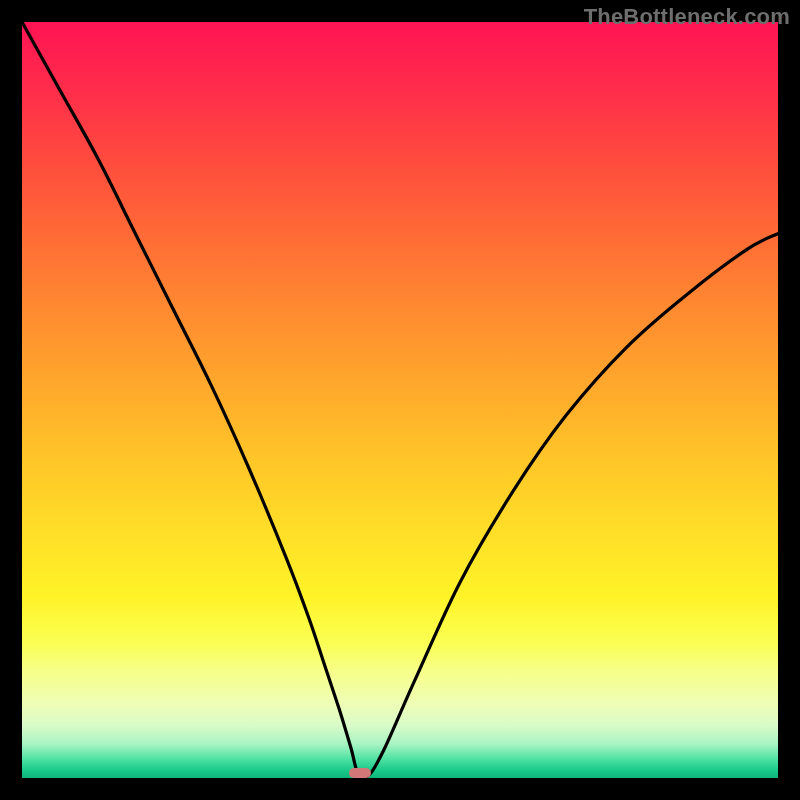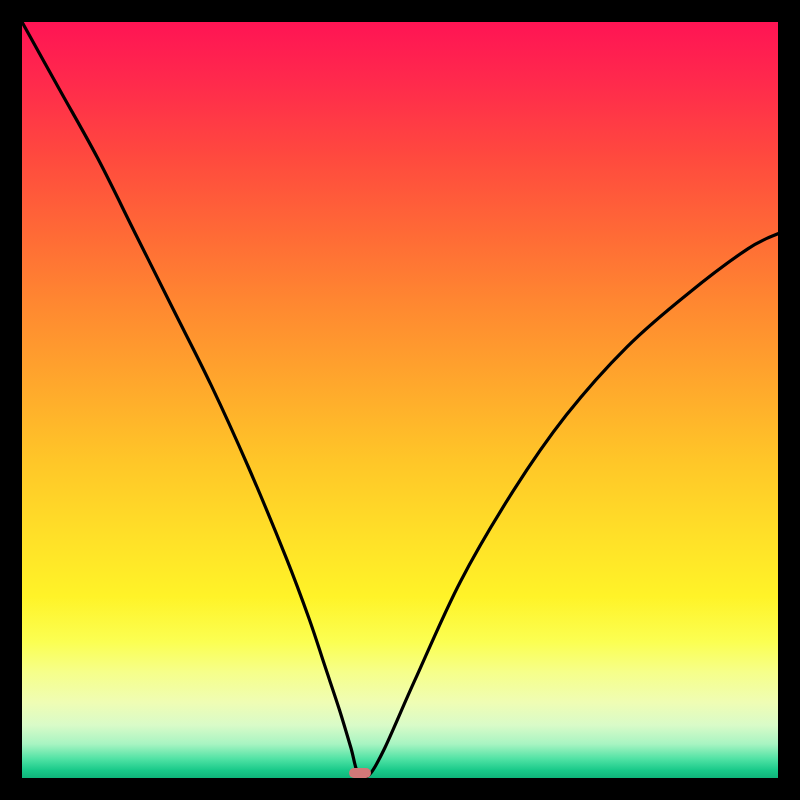--- a/index.html
+++ b/index.html
@@ -73,20 +73,21 @@
     height: 10px;
     border-radius: 5px;
     background: #d27878;
     z-index: 3;
   }
 </style>
 </head>
 <body>
 
 <div class="frame">
+  <div class="watermark">TheBottleneck.com</div>
 
   <div class="plot">
     <div class="gradient"></div>
 
     <svg class="curve-svg" viewBox="0 0 756 756" preserveAspectRatio="none">
       <path fill="none" stroke="#000" stroke-width="3.2" stroke-linecap="round" d="M 0.0 0.0 C 6.3 11.3, 25.2 45.4, 37.8 68.0 C 50.4 90.7, 63.0 112.1, 75.6 136.1 C 88.2 160.0, 100.8 186.5, 113.4 211.7 C 126.0 236.9, 138.6 262.1, 151.2 287.3 C 163.8 312.5, 176.4 336.4, 189.0 362.9 C 201.6 389.3, 214.2 417.1, 226.8 446.0 C 239.4 475.0, 254.5 511.6, 264.6 536.8 C 274.7 562.0, 281.0 579.6, 287.3 597.2 C 293.6 614.9, 297.4 627.5, 302.4 642.6 C 307.4 657.7, 313.1 674.1, 317.5 688.0 C 321.9 701.8, 325.7 715.0, 328.9 725.8 C 332.0 736.5, 333.3 747.8, 336.4 752.2 C 339.6 756.6, 343.4 756.6, 347.8 752.2 C 352.2 747.8, 355.3 741.5, 362.9 725.8 C 370.4 710.0, 380.5 685.4, 393.1 657.7 C 405.7 630.0, 422.1 590.9, 438.5 559.4 C 454.9 527.9, 473.8 496.4, 491.4 468.7 C 509.0 441.0, 525.4 417.1, 544.3 393.1 C 563.2 369.2, 584.6 345.2, 604.8 325.1 C 625.0 304.9, 645.1 288.5, 665.3 272.2 C 685.4 255.8, 710.6 236.9, 725.8 226.8 C 740.9 216.7, 751.0 214.2, 756.0 211.7"></path>
     </svg>
 
     <div class="marker" style="left: 326.932px; top: 745.708px; background: rgb(210, 120, 120);"></div>
   </div>

